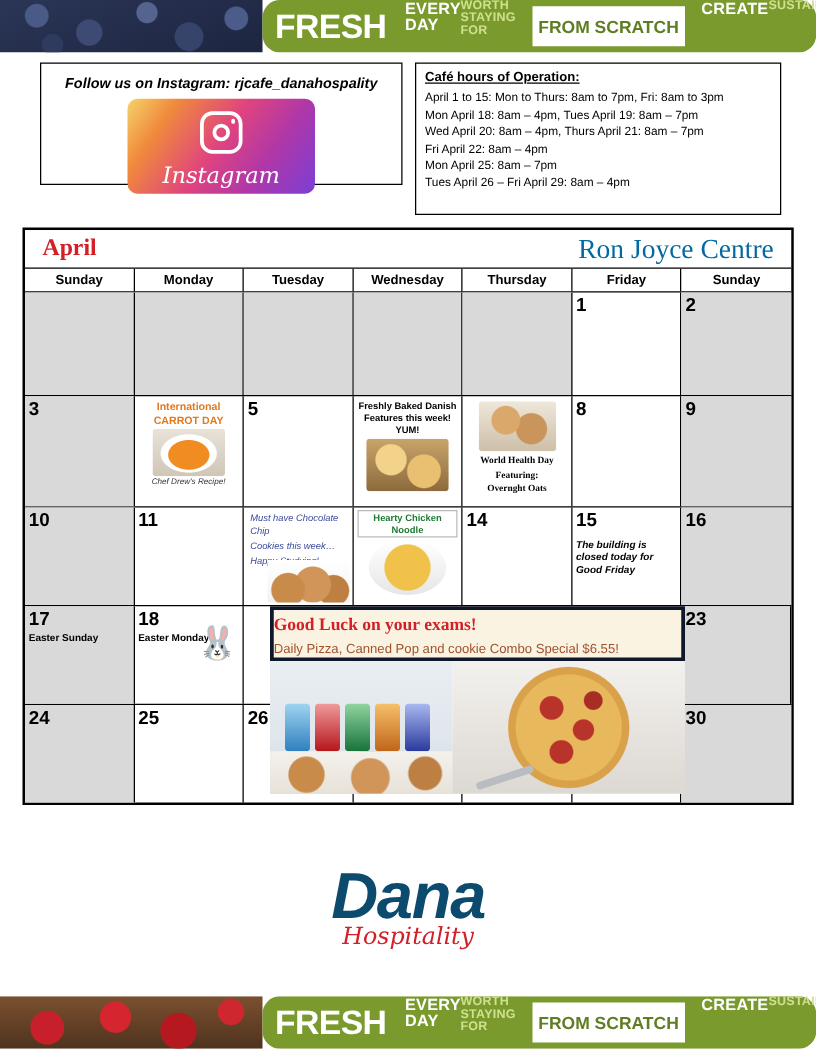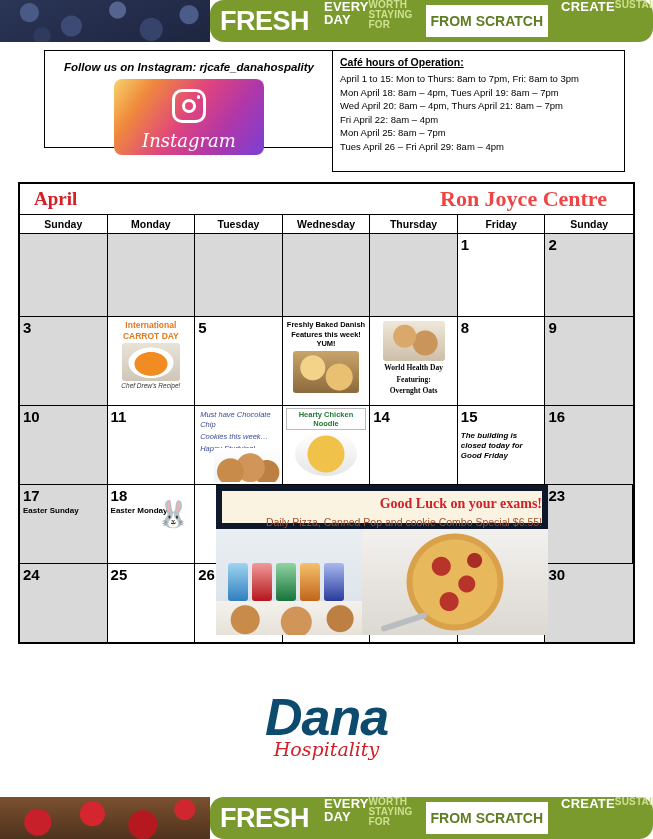--- a/index.html
+++ b/index.html
@@ -109,21 +109,21 @@
   
   .info-row {
     position: absolute;
     top: 50px;
     left: 30px;
     width: 595px;
     height: 122px;
   }
   .insta-box {
     position: absolute;
-    left: 14px;
+    left: 2px;
     top: 0;
     width: 290px;
     height: 98px;
     border: 1px solid #000;
     box-sizing: border-box;
     background: #fff;
   }
   .insta-text {
     text-align: center;
     font-style: italic;
@@ -228,24 +228,24 @@
     width: 100px;
     padding-left: 14px;
     font-size: 19px;
     font-weight: bold;
     color: #d12027;
     font-family: "Liberation Serif", serif;
   }
   .cal-centre {
     flex: 1;
     text-align: right;
-    padding-right: 26px;
+    padding-right: 14px;
     font-size: 22px;
-    font-weight: bold;
-    color: #ef4444;
+    font-weight: normal;
+    color: #0369a1;
     font-family: "Liberation Serif", serif;
   }
   .dow-row {
     display: grid;
     grid-template-columns: repeat(7, 1fr);
     border-bottom: 1px solid #000;
   }
   .dow {
     text-align: center;
     font-size: 10.5px;
@@ -402,24 +402,24 @@
   }
 
   
   .exam-banner {
     position: absolute;
     left: 196px;
     top: 0;
     width: 332px;
     height: 44px;
     background: #fbf3e2;
-    border: 6px solid #0f172a;
+    border: 3px solid #0f172a;
     box-sizing: border-box;
     z-index: 3;
-    text-align: right;
+    text-align: left;
   }
   .exam-title {
     color: #d12027;
     font-weight: bold;
     font-size: 14px;
     margin-top: 5px;
     font-family: "Liberation Serif", serif;
   }
   .exam-sub {
     color: #a0522d;

